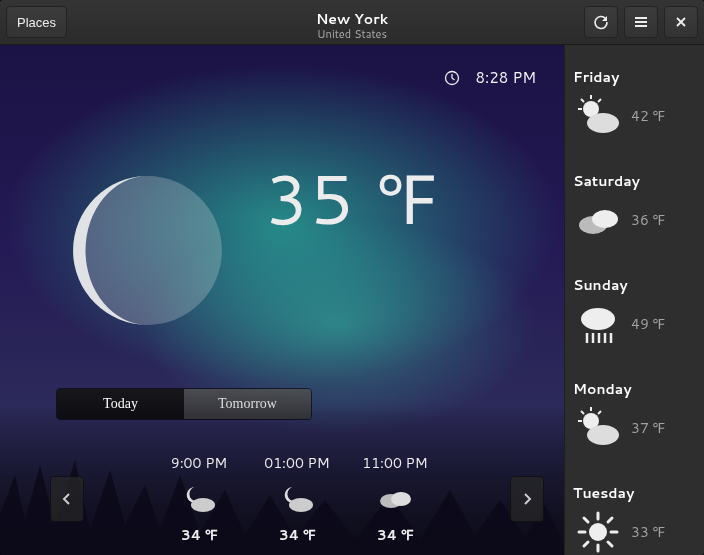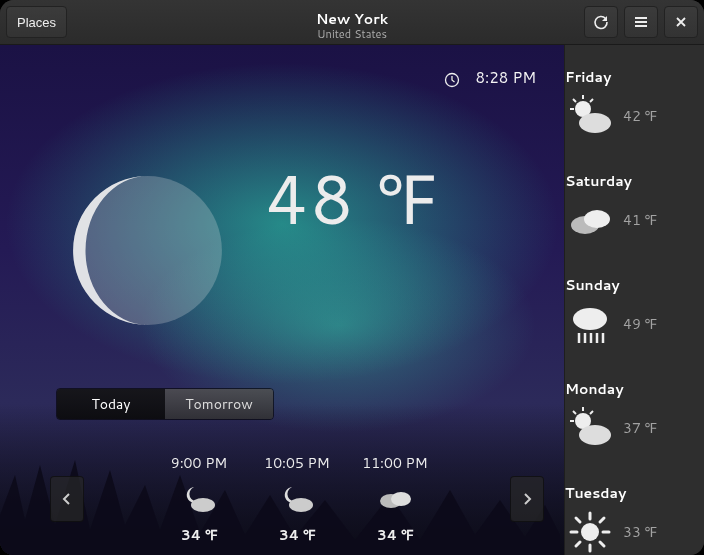--- a/index.html
+++ b/index.html
@@ -10,21 +10,21 @@
     overflow: hidden;
     background: #000;
     color: #eee;
   }
   .window {
     width: 100%;
     height: 100%;
     display: flex;
     flex-direction: column;
     background: #2b2b2b;
-    border-radius: 14px;
+    border-radius: 3px;
     overflow: hidden;
   }
   
   .headerbar {
     height: 45px;
     background: linear-gradient(to bottom, #343434, #2b2b2b);
     border-bottom: 1px solid #1a1a1a;
     display: flex;
     align-items: center;
     padding: 0 6px;
@@ -86,21 +86,21 @@
     bottom: 0; left: 0; right: 0;
     height: 150px;
     z-index: 1;
     pointer-events: none;
   }
   .clock {
     position: absolute;
     top: 22px;
     right: 28px;
     display: flex;
-    align-items: flex-end;
+    align-items: center;
     gap: 16px;
     font-size: 15px;
     color: #f5f5f5;
     z-index: 3;
   }
   .moon {
     position: absolute;
     top: 128px;
     left: 70px;
     width: 155px;
@@ -130,29 +130,30 @@
     position: absolute;
     bottom: 135px;
     left: 56px;
     display: flex;
     border-radius: 4px;
     overflow: hidden;
     border: 1px solid rgba(0,0,0,0.6);
     z-index: 3;
   }
   .segmented .seg {
-    width: 108px;
+    width: 127px;
     height: 30px;
     display: flex;
     align-items: center;
     justify-content: center;
     font-size: 14px;
     cursor: pointer;
     background: linear-gradient(to bottom, rgba(80,80,80,0.85), rgba(50,50,50,0.85));
     color: #ddd;
+    font-family: Liberation Serif, serif;
   }
   .segmented .seg.active {
     background: linear-gradient(to bottom, rgba(20,20,20,0.9), rgba(10,10,10,0.9));
     color: #fff;
   }
   
   .hourly-wrap {
     position: absolute;
     bottom: 10px;
     left: 50px;
@@ -188,21 +189,21 @@
   }
   .hour-col .time { font-size: 14px; color: #eee; }
   .hour-col .icon { width: 40px; height: 40px; display:flex; align-items:center; justify-content:center; }
   .hour-col .temp { font-size: 14px; color: #eee; font-weight: bold; }
   
   .sidebar {
     width: 140px;
     background: #2e2e2e;
     border-left: 1px solid #1e1e1e;
     overflow-y: auto;
-    padding: 22px 0;
+    padding: 22px 8px;
     display: flex;
     flex-direction: column;
     gap: 30px;
   }
   .day {
     display: flex;
     flex-direction: column;
   }
   .day .name { font-weight: bold; font-size: 14px; color: #fff; margin-bottom: 4px; }
   .day .row { display: flex; align-items: center; gap: 8px; }
@@ -255,21 +256,21 @@
           </svg>
         <span>8:28 PM</span>
       </div>
 
       <svg class="moon" viewBox="0 0 100 100">
         <circle cx="50" cy="50" r="48" fill="rgba(230,230,230,0.25)"></circle>
         <path fill="rgba(240,240,240,0.9)" d="M50 2 A48 48 0 1 0 50 98 A40 48 0 0 1 50 2 Z"></path>
       </svg>
 
       <div class="temp-block">
-        <div class="temp">48 ℉</div>
+        <div class="temp">35 ℉</div>
       </div>
 
       <div class="segmented">
         <div class="seg active">Today</div>
         <div class="seg">Tomorrow</div>
       </div>
 
       <div class="hourly-wrap">
         <div class="nav">
           <svg width="10" height="14" viewBox="0 0 10 14">
@@ -281,21 +282,21 @@
             <div class="time">9:00 PM</div>
             <div class="icon">
               <svg width="40" height="40" viewBox="0 0 40 40">
                   <path fill="#ddd" d="M15 8a8 8 0 1 0 6 14 6 6 0 1 1-6-14z"></path>
                   <ellipse cx="24" cy="26" rx="12" ry="7" fill="#ccc"></ellipse>
                 </svg>
             </div>
             <div class="temp">34 ℉</div>
           </div>
           <div class="hour-col">
-            <div class="time">10:05 PM</div>
+            <div class="time">01:00 PM</div>
             <div class="icon">
               <svg width="40" height="40" viewBox="0 0 40 40">
                   <path fill="#ddd" d="M15 8a8 8 0 1 0 6 14 6 6 0 1 1-6-14z"></path>
                   <ellipse cx="24" cy="26" rx="12" ry="7" fill="#ccc"></ellipse>
                 </svg>
             </div>
             <div class="temp">34 ℉</div>
           </div>
           <div class="hour-col">
             <div class="time">11:00 PM</div>
@@ -337,21 +338,21 @@
       </div>
       <div class="day">
         <div class="name">Saturday</div>
         <div class="row">
           <div class="icon">
             <svg width="50" height="50" viewBox="0 0 50 50">
                 <ellipse cx="20" cy="30" rx="14" ry="9" fill="#bbb"></ellipse>
                 <ellipse cx="32" cy="24" rx="13" ry="9" fill="#eee"></ellipse>
               </svg>
           </div>
-          <div class="temp">41 ℉</div>
+          <div class="temp">36 ℉</div>
         </div>
       </div>
       <div class="day">
         <div class="name">Sunday</div>
         <div class="row">
           <div class="icon">
             <svg width="50" height="50" viewBox="0 0 50 50">
                 <ellipse cx="25" cy="20" rx="17" ry="11" fill="#eee"></ellipse>
                 <g stroke="#eee" stroke-width="2.5">
                   <line x1="14" y1="34" x2="14" y2="44"></line>

